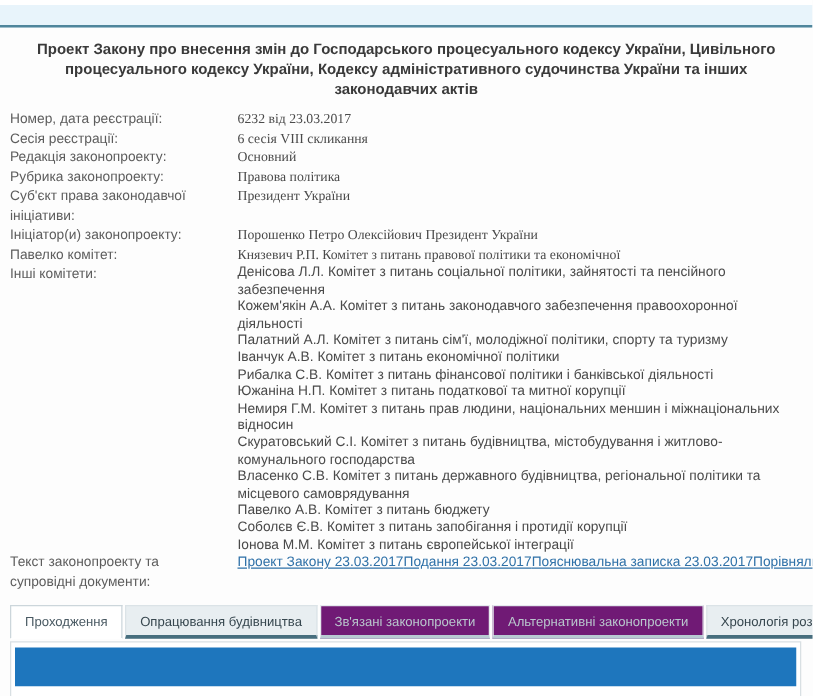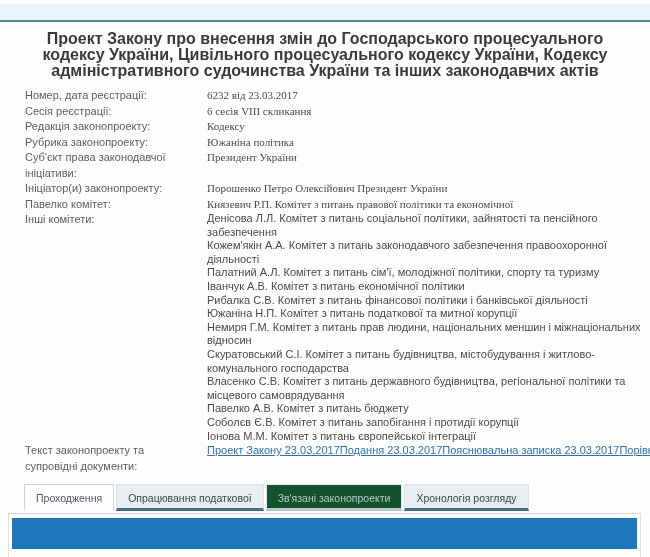--- a/index.html
+++ b/index.html
@@ -7,50 +7,49 @@
     width:650px;height:557px;overflow:hidden;background:#fdfdfd;
     font-family:"Liberation Sans","DejaVu Sans",sans-serif;
     -webkit-font-smoothing:antialiased;
   }
   
   .top-strip{height:4px;background:#ffffff;}
   .banner{height:16px;background:#e8f4fb;border-bottom:2px solid #4f869c;}
   
   .title{
     margin:9px 28px 7px 28px;text-align:center;font-weight:bold;
-    font-size:16px;line-height:16px;color:#3a3a3a;
+    font-size:12px;line-height:16px;color:#3a3a3a;
   }
   
-  .details{padding:2px 6px 0 25px;font-size:11px;color:#555;}
+  .details{padding:2px 6px 0 8px;font-size:11px;color:#555;}
   .d-row{display:grid;grid-template-columns:182px 1fr;line-height:15.5px;}
   .d-label{color:#5d5d5d;padding-right:8px;}
   .d-value{color:#4a4a4a;font-family:Liberation Serif, serif;}
   .committee-line{line-height:13.6px;color:#4a4a4a;}
   .doc-links{display:flex;flex-direction:row;}
   .doc-link{
     color:#2f71a8;text-decoration:underline;line-height:15.5px;
     cursor:pointer;width:max-content;font-size:11px;
   }
   
   .tabbar{display:flex;gap:2px;padding:0 0 0 8px;margin-top:10px;align-items:flex-end;}
   .tab{
     font-size:10.5px;padding:7px 11px 6px 11px;white-space:nowrap;
     border:1px solid transparent;
   }
   .tab.active{
     background:#ffffff;border:1px solid #ccd6db;border-bottom:1px solid #ffffff;
     color:#4a5a63;
-    margin-left:16px;
   }
   .tab.normal{
     background:#e8eef1;border:1px solid #dbe3e7;border-bottom:3px solid #476e7e;
     color:#37474f;cursor:pointer;padding-bottom:4px;
   }
   .tab.disabled{
-    background:#14532d;border:1px solid #e4eaed;border-bottom:3px solid #b7c9d2;
+    background:#701a75;border:1px solid #e4eaed;border-bottom:3px solid #b7c9d2;
     color:#b9c6cd;padding-bottom:4px;
   }
   
   .panel{
     margin:2px 9px 0 8px;border:1px solid #d9e0e3;background:#ffffff;
     padding:4px 3px 6px 3px;height:101px;
   }
   .pt-header{
     display:grid;grid-template-columns:158px 1fr;background:#1e76bd;color:#ffffff;
     font-weight:bold;font-size:11px;height:31px;align-items:center;
@@ -68,25 +67,25 @@
   <div class="d-row">
     <div class="d-label">Номер, дата реєстрації:</div>
     <div class="d-value">6232 від 23.03.2017</div>
   </div>
   <div class="d-row">
     <div class="d-label">Сесія реєстрації:</div>
     <div class="d-value">6 сесія VIII скликання</div>
   </div>
   <div class="d-row">
     <div class="d-label">Редакція законопроекту:</div>
-    <div class="d-value">Кодексу</div>
+    <div class="d-value">Основний</div>
   </div>
   <div class="d-row">
     <div class="d-label">Рубрика законопроекту:</div>
-    <div class="d-value">Южаніна політика</div>
+    <div class="d-value">Правова політика</div>
   </div>
   <div class="d-row">
     <div class="d-label">Суб'єкт права законодавчої ініціативи:</div>
     <div class="d-value">Президент України</div>
   </div>
   <div class="d-row">
     <div class="d-label">Ініціатор(и) законопроекту:</div>
     <div class="d-value">Порошенко Петро Олексійович Президент України</div>
   </div>
   <div class="d-row">
@@ -118,22 +117,23 @@
       <a class="doc-link">Проект Закону 23.03.2017</a>
       <a class="doc-link">Подання 23.03.2017</a>
       <a class="doc-link">Пояснювальна записка 23.03.2017</a>
       <a class="doc-link">Порівняльна таблиця 23.03.2017</a>
     </div>
   </div>
 </div>
 
 <div class="tabbar">
   <div class="tab active">Проходження</div>
-  <div class="tab normal">Опрацювання податкової</div>
+  <div class="tab normal">Опрацювання будівництва</div>
   <div class="tab disabled">Зв'язані законопроекти</div>
+  <div class="tab disabled">Альтернативні законопроекти</div>
   <div class="tab normal">Хронологія розгляду</div>
 
 </div>
 
 <div class="panel">
   <div class="pt-header">
     
     
   </div>
 

